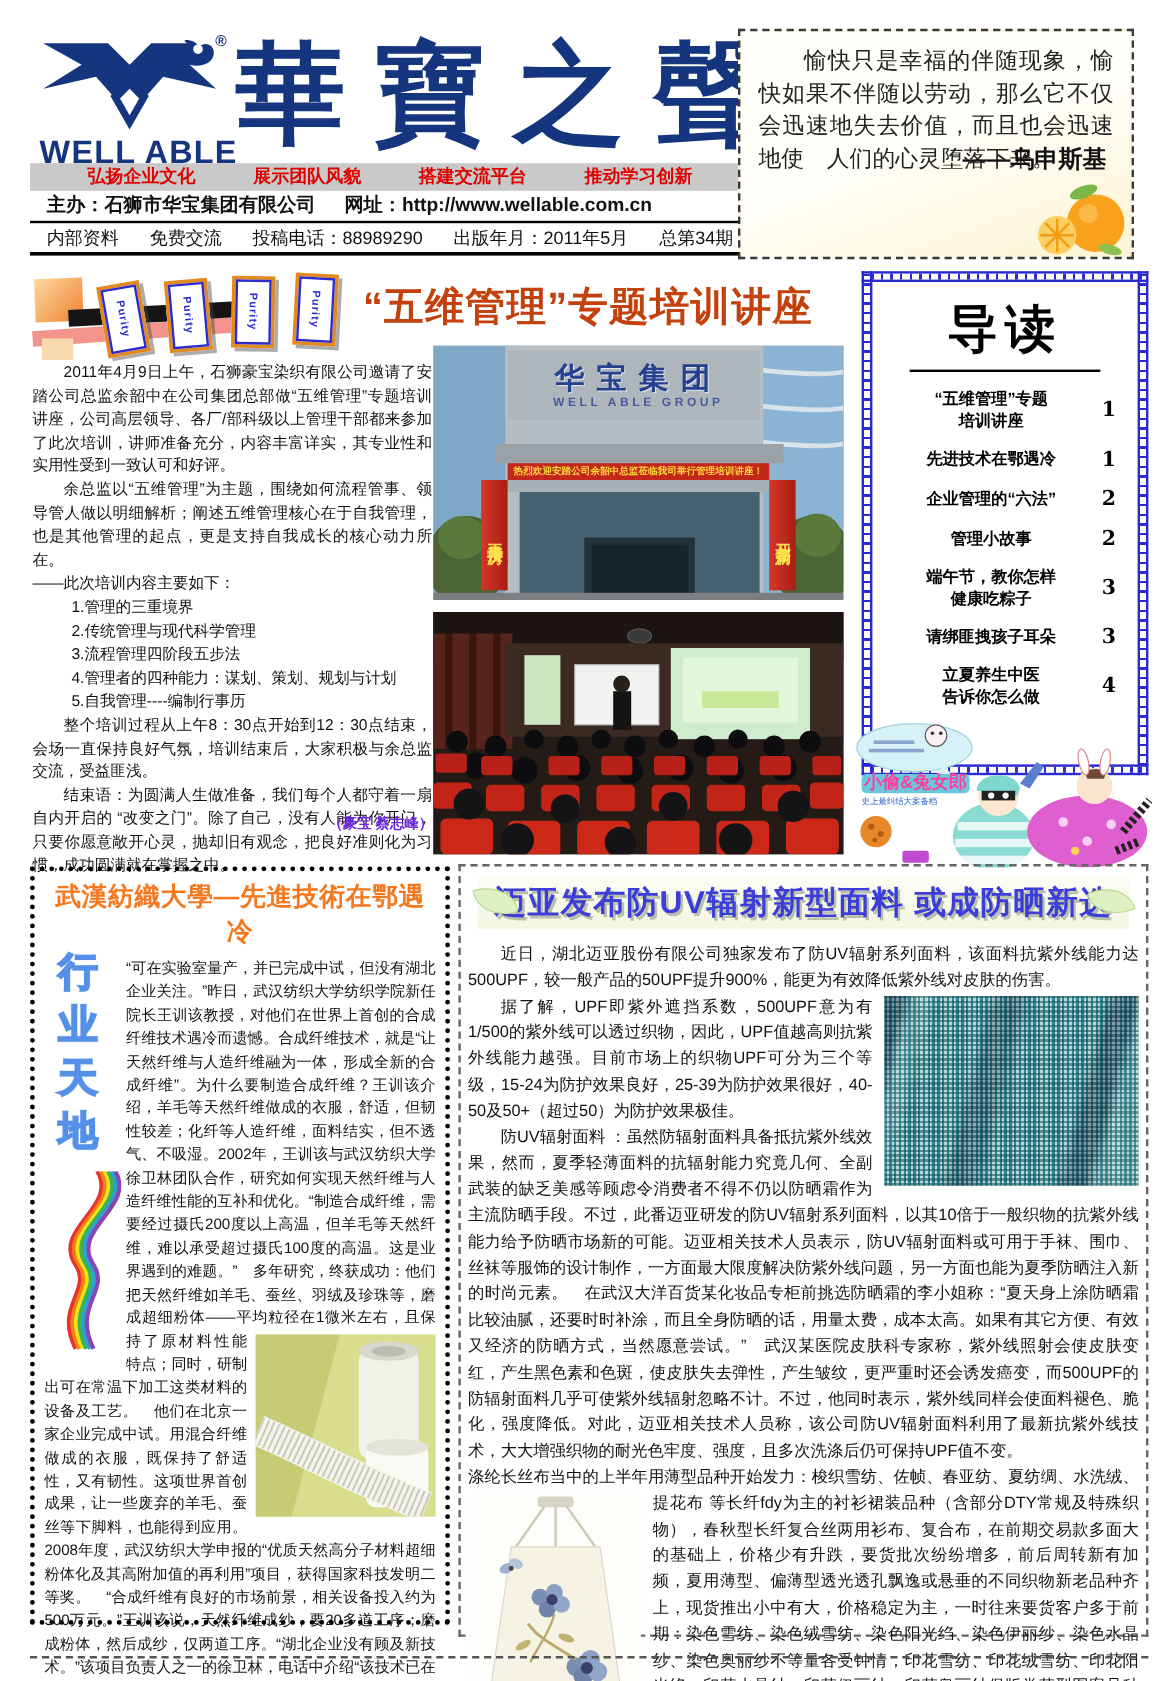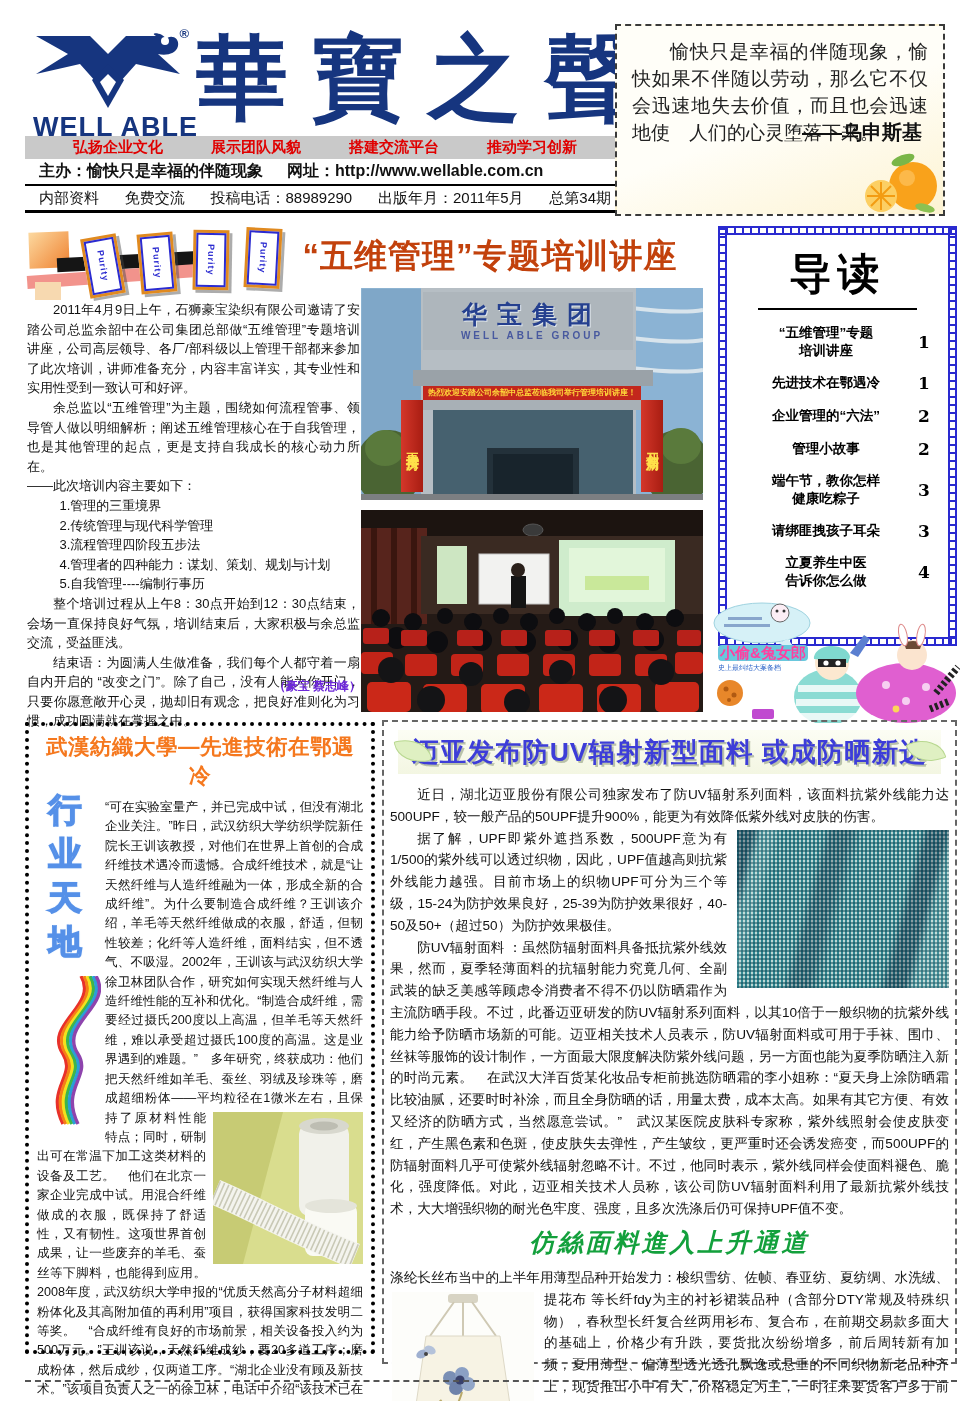--- a/index.html
+++ b/index.html
@@ -116,21 +116,21 @@
       <span>聲</span>
   </div>
 
   <div class="slogan-bar">
     <span>弘扬企业文化</span>
     <span>展示团队风貌</span>
     <span>搭建交流平台</span>
     <span>推动学习创新</span>
   </div>
   <div class="pub-row">
-    <span>主办：愉快只是幸福的伴随现象</span>
+    <span>主办：石狮市华宝集团有限公司</span>
     <span>网址：http://www.wellable.com.cn</span>
   </div>
   <div class="info-row">
     <span>内部资料</span>
     <span>免费交流</span>
     <span>投稿电话：88989290</span>
     <span>出版年月：2011年5月</span>
     <span>总第34期</span>
   </div>
 
@@ -421,21 +421,20 @@
       <div class="leaf r"></div>
       <span class="uv-title">迈亚发布防UV辐射新型面料 或成防晒新选</span>
     </div>
     <div class="uv-body">
       <p>近日，湖北迈亚股份有限公司独家发布了防UV辐射系列面料，该面料抗紫外线能力达500UPF，较一般产品的50UPF提升900%，能更为有效降低紫外线对皮肤的伤害。</p>
       <span class="uv-photo"></span>
       <p>据了解，UPF即紫外遮挡系数，500UPF意为有1/500的紫外线可以透过织物，因此，UPF值越高则抗紫外线能力越强。目前市场上的织物UPF可分为三个等级，15-24为防护效果良好，25-39为防护效果很好，40-50及50+（超过50）为防护效果极佳。</p>
       <p>防UV辐射面料 ：虽然防辐射面料具备抵抗紫外线效果，然而，夏季轻薄面料的抗辐射能力究竟几何、全副武装的缺乏美感等顾虑令消费者不得不仍以防晒霜作为主流防晒手段。不过，此番迈亚研发的防UV辐射系列面料，以其10倍于一般织物的抗紫外线能力给予防晒市场新的可能。迈亚相关技术人员表示，防UV辐射面料或可用于手袜、围巾、丝袜等服饰的设计制作，一方面最大限度解决防紫外线问题，另一方面也能为夏季防晒注入新的时尚元素。　在武汉大洋百货某化妆品专柜前挑选防晒霜的李小姐称：“夏天身上涂防晒霜比较油腻，还要时时补涂，而且全身防晒的话，用量太费，成本太高。如果有其它方便、有效又经济的防晒方式，当然愿意尝试。”　武汉某医院皮肤科专家称，紫外线照射会使皮肤变红，产生黑色素和色斑，使皮肤失去弹性，产生皱纹，更严重时还会诱发癌变，而500UPF的防辐射面料几乎可使紫外线辐射忽略不计。不过，他同时表示，紫外线同样会使面料褪色、脆化，强度降低。对此，迈亚相关技术人员称，该公司防UV辐射面料利用了最新抗紫外线技术，大大增强织物的耐光色牢度、强度，且多次洗涤后仍可保持UPF值不变。</p>
     </div>
 
-    <div class="silk-title">仿絲面料進入上升通道</div>
     <div class="silk-body">
       <span>涤纶长丝布当中的上半年用薄型品种开始发力：梭织雪纺、佐帧、春亚纺、夏纺绸、水洗绒、提花布</span>
       <span class="silk-photo">
         <svg width="142" height="176" viewBox="0 0 142 176">
           <rect x="0" y="0" width="142" height="176" fill="#fdfdfa"></rect>
           <rect x="56" y="2" width="30" height="9" rx="3" fill="#d8d4c4"></rect>
           <path d="M62,10 L38,44 M71,10 L71,44 M80,10 L104,44" stroke="#cfc9b4" stroke-width="2" fill="none"></path>
           <path d="M34,44 L108,44 L126,168 L16,168 Z" fill="#f7f3e4" stroke="#ddd8c6"></path>
           <g>
             <circle cx="58" cy="86" r="7" fill="#7a8fb5"></circle>

